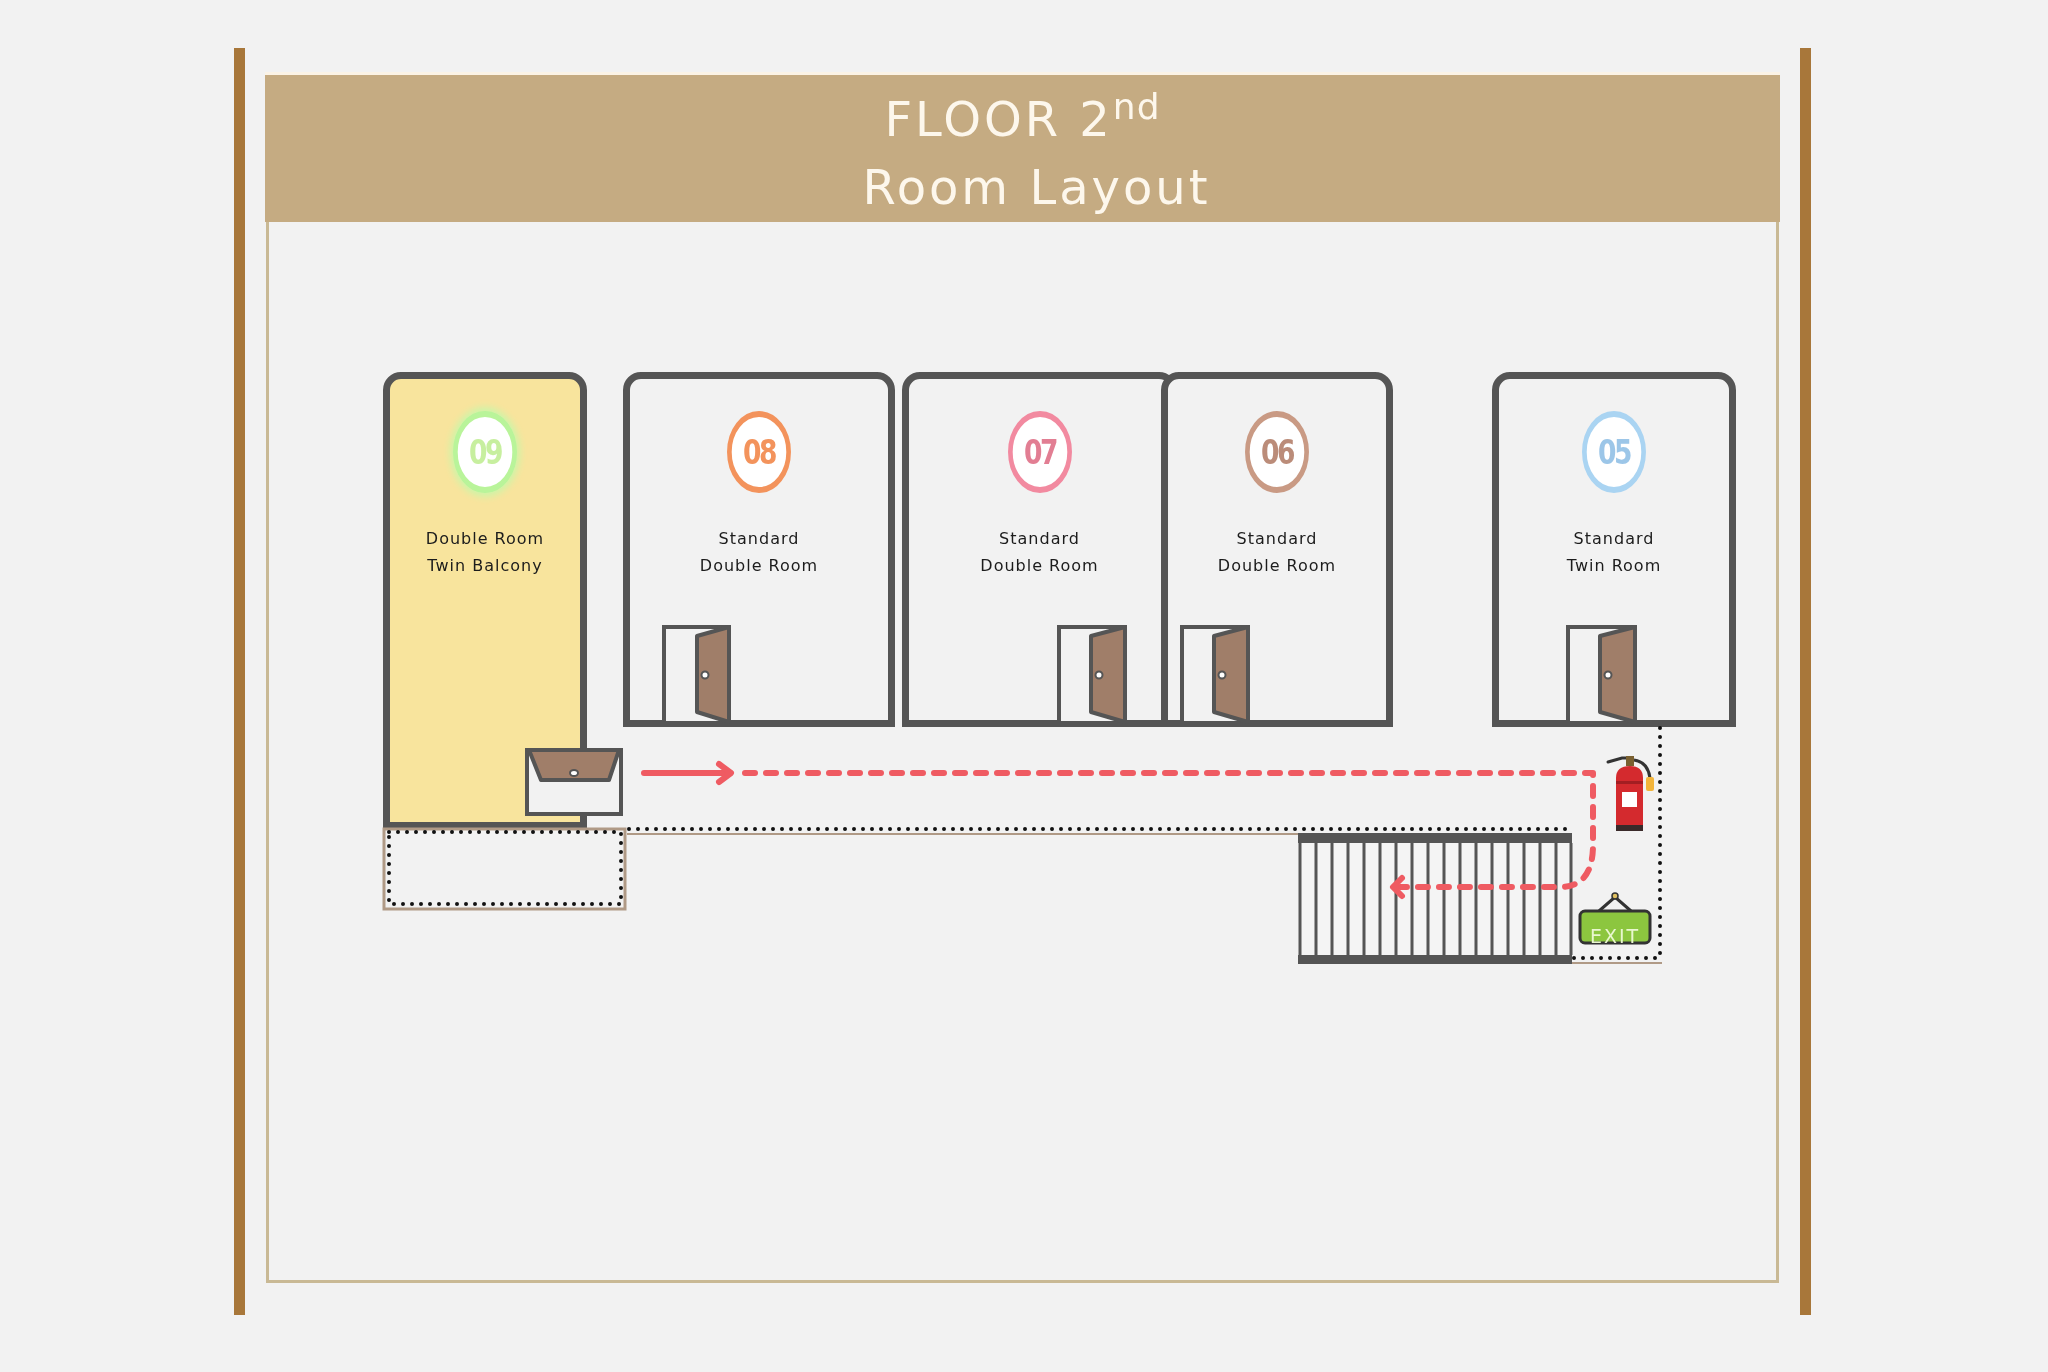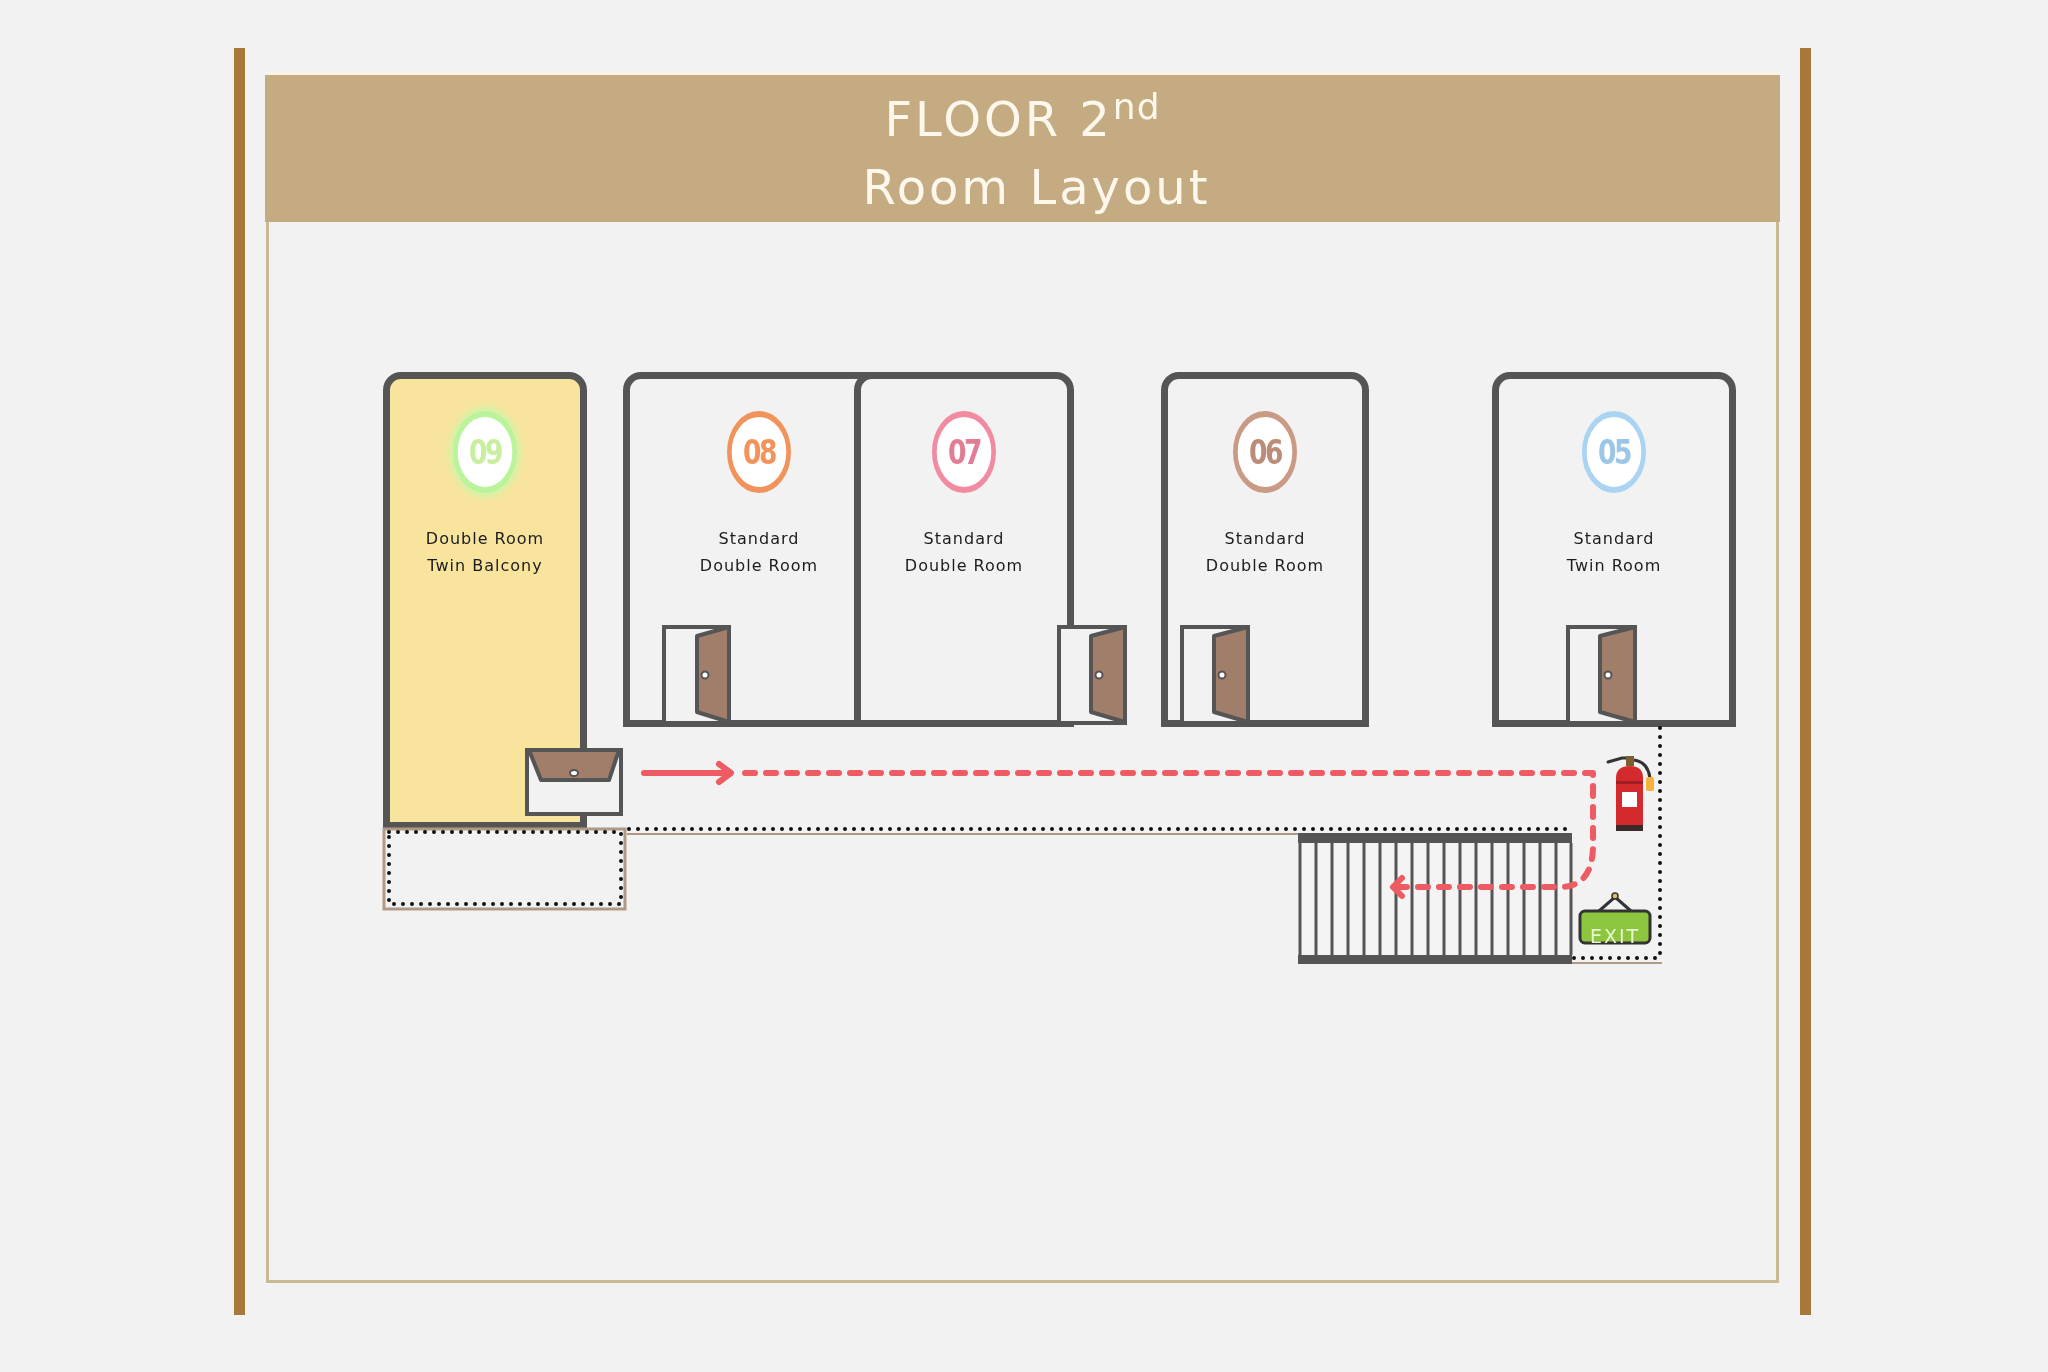--- a/index.html
+++ b/index.html
@@ -54,31 +54,31 @@
 <div class="room" style="left:623px; width:272px;">
   <div class="badge" style="border-color:#f3935c; color:#f3935c;">
     <span>08</span>
   </div>
   <div class="label">
     <span>Standard</span>
     <span>Double Room</span>
   </div>
 </div>
 
-<div class="room" style="left:854px; width:220px;">
+<div class="room" style="left:902px; width:275px;">
   <div class="badge" style="border-color:#f28aa0; color:#e27e93;">
     <span>07</span>
   </div>
   <div class="label">
     <span>Standard</span>
     <span>Double Room</span>
   </div>
 </div>
 
-<div class="room" style="left:1161px; width:208px;">
+<div class="room" style="left:1161px; width:232px;">
   <div class="badge" style="border-color:#c99a84; color:#bb8c79;">
     <span>06</span>
   </div>
   <div class="label">
     <span>Standard</span>
     <span>Double Room</span>
   </div>
 </div>
 
 <div class="room" style="left:1492px; width:244px;">

